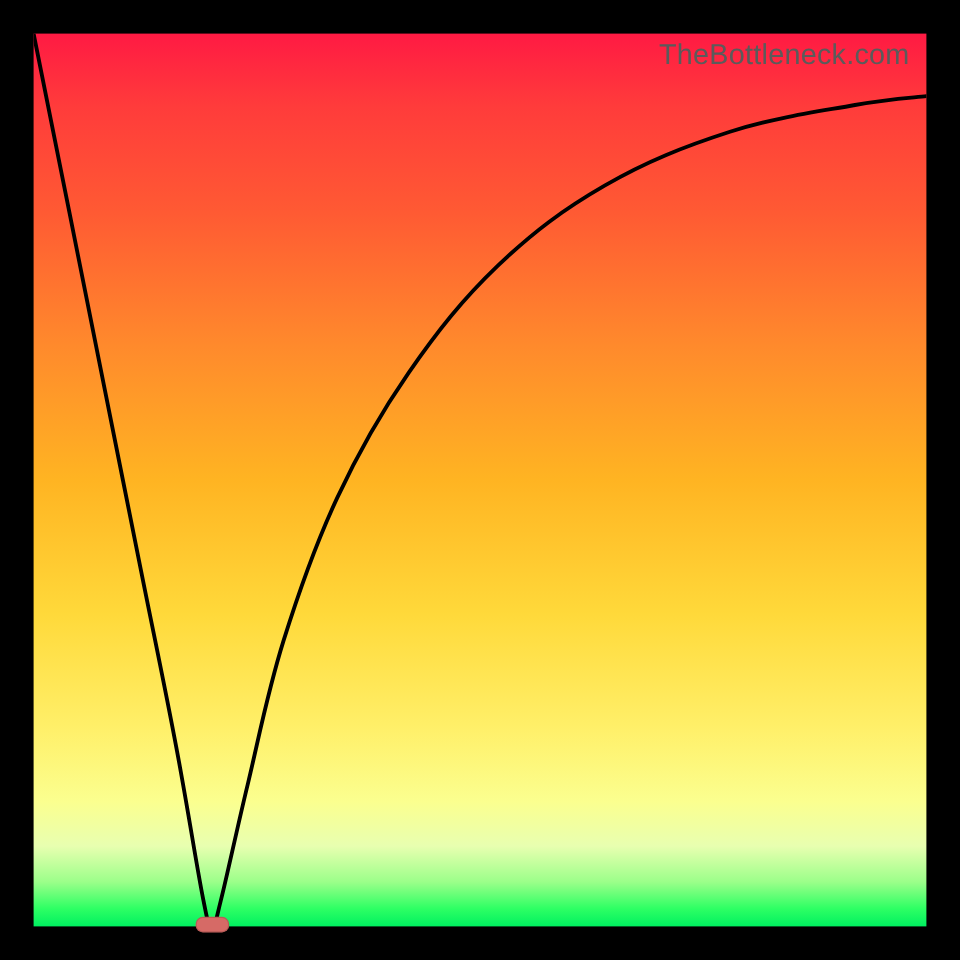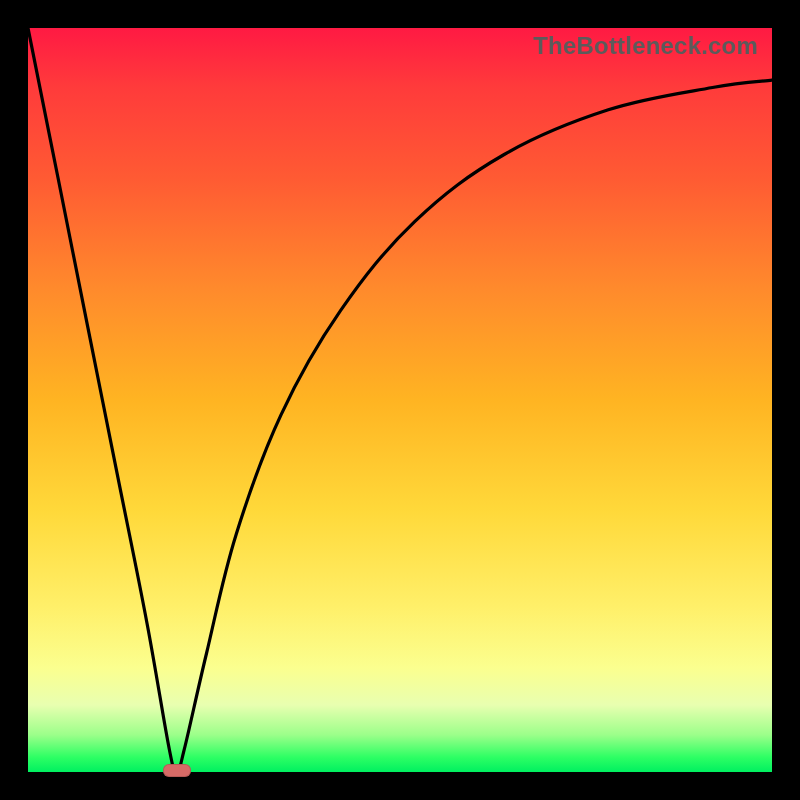--- a/index.html
+++ b/index.html
@@ -40,21 +40,21 @@
       #2eff64 98%,
       #00f060 100%
     );
   }
   .attribution {
     position: absolute;
     top: 4px;
     right: 14px;
     color: #5b5b5b;
     font-size: 24px;
-    font-weight: 700;
+    font-weight: 400;
     letter-spacing: 0.2px;
     user-select: none;
   }
   svg.curve {
     position: absolute;
     left: 0;
     top: 0;
     width: 744px;
     height: 744px;
   }

